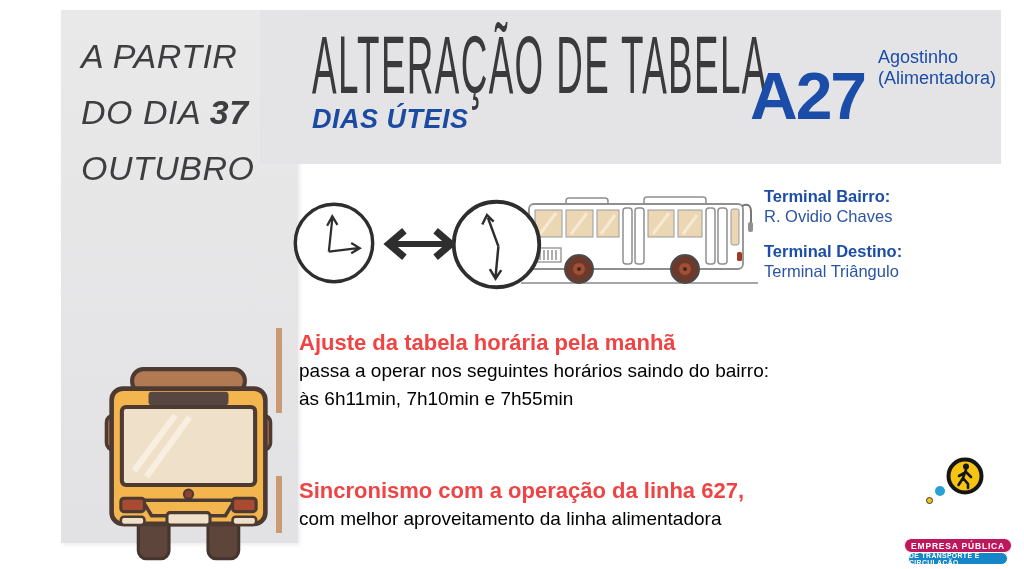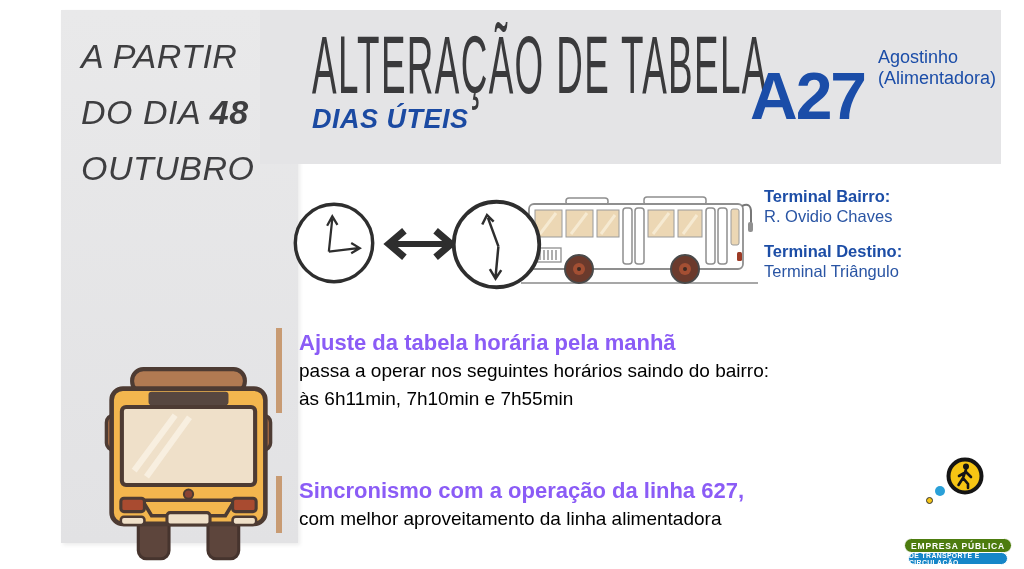--- a/index.html
+++ b/index.html
@@ -61,49 +61,49 @@
   .terminals { position:absolute; left:764px; top:186px; width:240px; }
   .terminal-group { margin-bottom:15px; }
   .terminal-label { font-size:16.5px; font-weight:bold; color:#1c4da6; line-height:20px; }
   .terminal-value { font-size:16.5px; color:#2a55a4; line-height:20px; }
 
   
   .note { position:absolute; left:276px; display:flex; }
   .note-1 { top:328px; }
   .note-2 { top:476px;justify-content:center; }
   .note-bar { width:6px; background:#c89b73; margin-right:17px; flex:none; }
-  .note-title { font-size:22px; font-weight:bold; color:#8b5cf6; line-height:29px; }
+  .note-title { font-size:22px; font-weight:bold; color:#ef4444; line-height:29px; }
   .note-line { font-size:19px; color:#000000; line-height:28px; }
 
   
   .logo { position:absolute; left:899px; top:450px; width:122px; height:118px; }
   .walker { position:absolute; left:46px; top:6px; width:40px; height:40px; }
   .dot-blue { position:absolute; left:36px; top:36px; width:10px; height:10px;
               border-radius:50%; background:#2aa0d8; }
   .dot-yellow { position:absolute; left:27px; top:47px; width:7px; height:7px;
                 border-radius:50%; background:#f6c514; border:1px solid #333; }
   .brand { position:absolute; left:8px; top:44px; font-size:42px; font-weight:bold;
            letter-spacing:-2px; color:#1d1d1f; line-height:42px; }
   .brand .e-outline { color:#ffffff; -webkit-text-stroke:2px #1d1d1f; }
   .banner1 { position:absolute; left:5px; top:88px; width:108px; height:15px;
-             background:#4d7c0f; border-radius:8px; color:#fff; font-size:8.5px;
+             background:#be185d; border-radius:8px; color:#fff; font-size:8.5px;
              font-weight:bold; letter-spacing:0.8px; display:flex; align-items:center;
              justify-content:center; border:1px solid #fff; }
   .banner2 { position:absolute; left:9px; top:102px; width:100px; height:13px;
              background:#1686c8; border-radius:7px; color:#fff; font-size:6.8px;
              font-weight:bold; letter-spacing:0.4px; display:flex; align-items:center;
              justify-content:center; border:1px solid #fff; }
 </style>
 </head>
 <body>
 
 <div class="sidebar">
   <div class="sidebar-text">
     <div>A PARTIR</div>
-    <div><span>DO DIA </span><b>48</b></div>
+    <div><span>DO DIA </span><b>37</b></div>
     <div>OUTUBRO</div>
   </div>
 
   <svg class="bus-front" viewBox="0 0 190 200">
 
     <path d="M44,32 C30,32 24,42 24,54" fill="none" stroke="#4d3b33" stroke-width="5" stroke-linecap="round"></path>
     <path d="M146,32 C160,32 166,42 166,54" fill="none" stroke="#4d3b33" stroke-width="5" stroke-linecap="round"></path>
     <rect x="15" y="50" width="17" height="34" rx="7" fill="#bf7a4a" stroke="#4d3b33" stroke-width="3.5"></rect>
     <rect x="158" y="50" width="17" height="34" rx="7" fill="#bf7a4a" stroke="#4d3b33" stroke-width="3.5"></rect>
 

